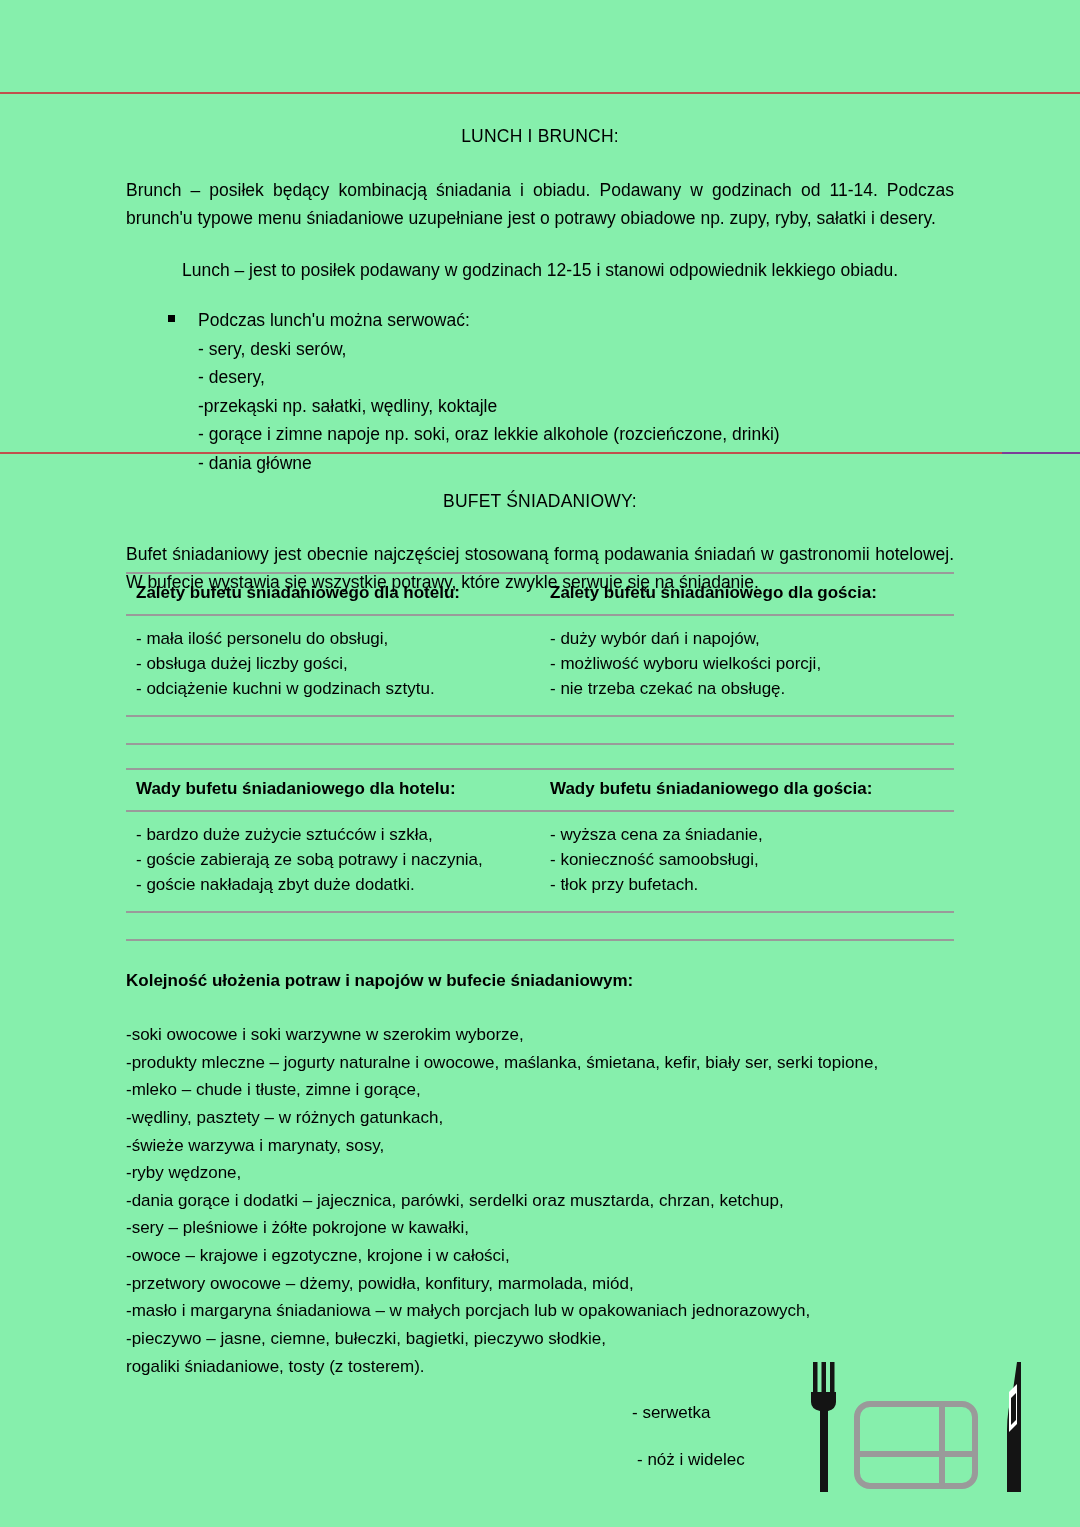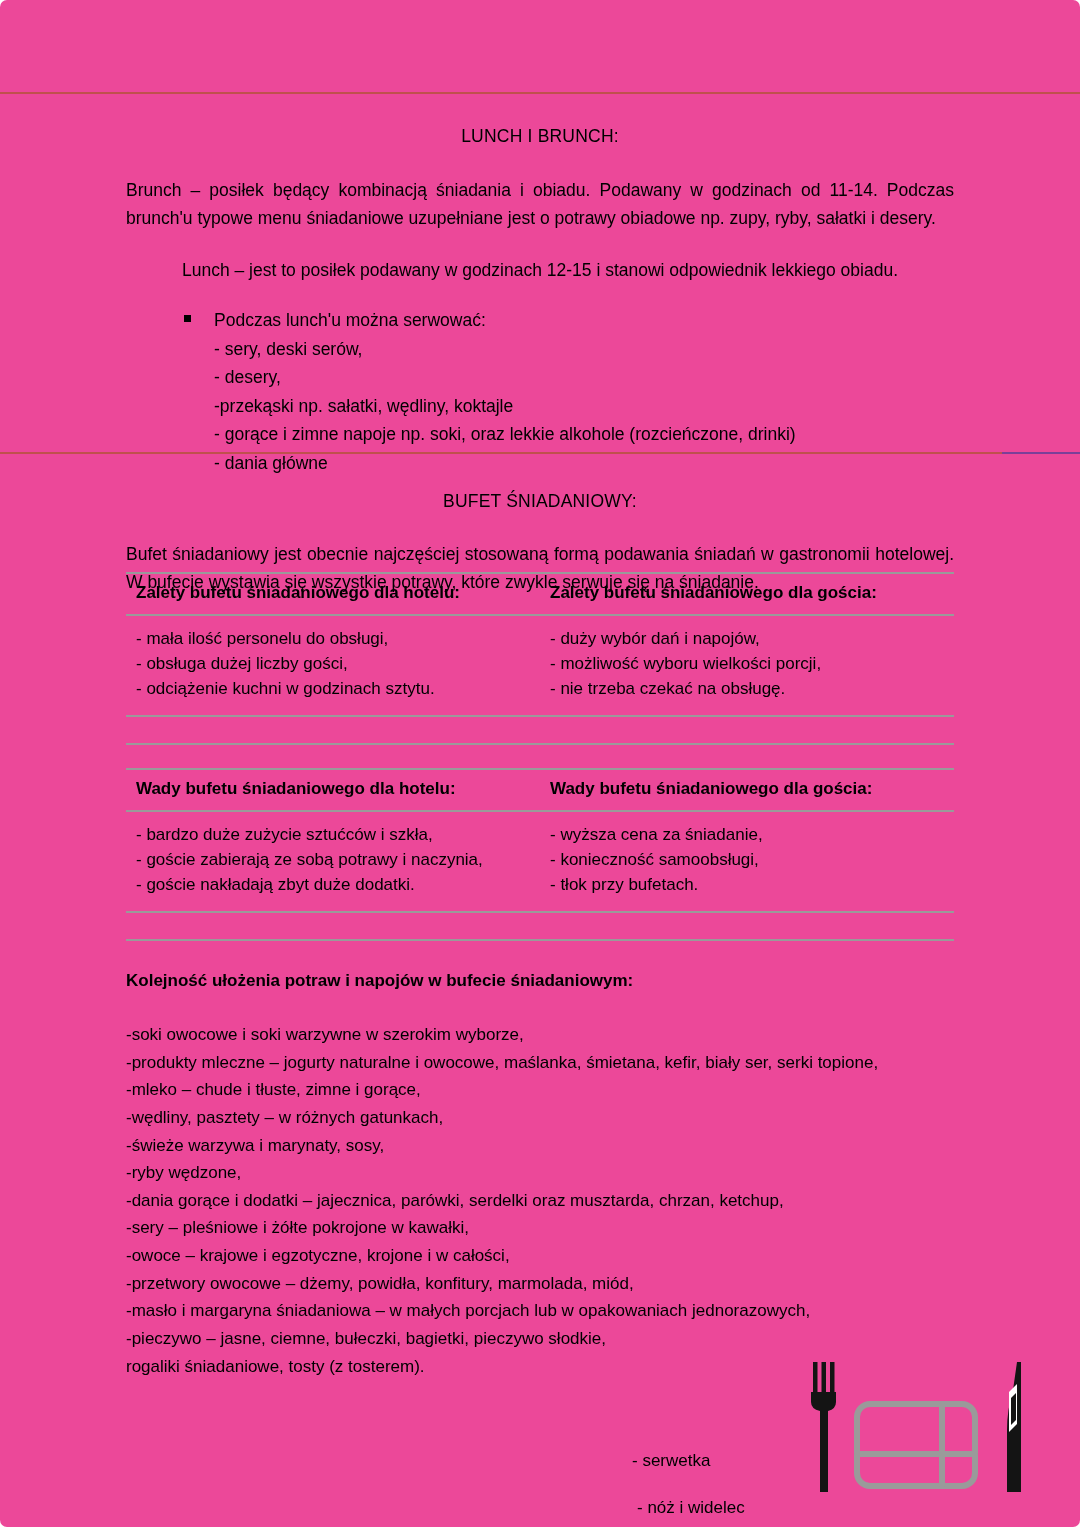--- a/index.html
+++ b/index.html
@@ -10,24 +10,23 @@
   }
   body {
     font-family: "Liberation Sans", sans-serif;
     color: #000000;
   }
   .page {
     position: relative;
     width: 1080px;
     height: 1527px;
     margin: 0 auto;
-    background: #ec4899;
+    background: #86efac;
     overflow: hidden;
     box-sizing: border-box;
-    border-radius: 7px;
   }
 
   
   .rule {
     position: absolute;
     left: 0;
     width: 1080px;
     height: 2px;
     line-height: 0;
     font-size: 0;
@@ -71,21 +70,21 @@
     line-height: 1.62;
     text-align: justify;
     margin: 0;
     hyphens: none;
   }
   p.para.left { text-align: center; }
 
   
   .bullet-block {
     position: relative;
-    margin: 16px;
+    margin: 0;
     padding-left: 72px;
   }
   .bullet-marker {
     position: absolute;
     left: 42px;
     top: 9px;
     width: 7px;
     height: 7px;
     background: #000000;
   }
@@ -140,21 +139,20 @@
     line-height: 1.625;
     white-space: pre;
   }
 
   
   .legend {
     position: absolute;
     left: 632px;
     top: 1404px;
     width: 250px;
-    margin-top: 48px;
   }
   .legend .line {
     font-size: 17px;
     line-height: 1.1;
     white-space: pre;
   }
   .legend .line.second { margin-top: 28px; padding-left: 5px; }
 
   .illus {
     position: absolute;

